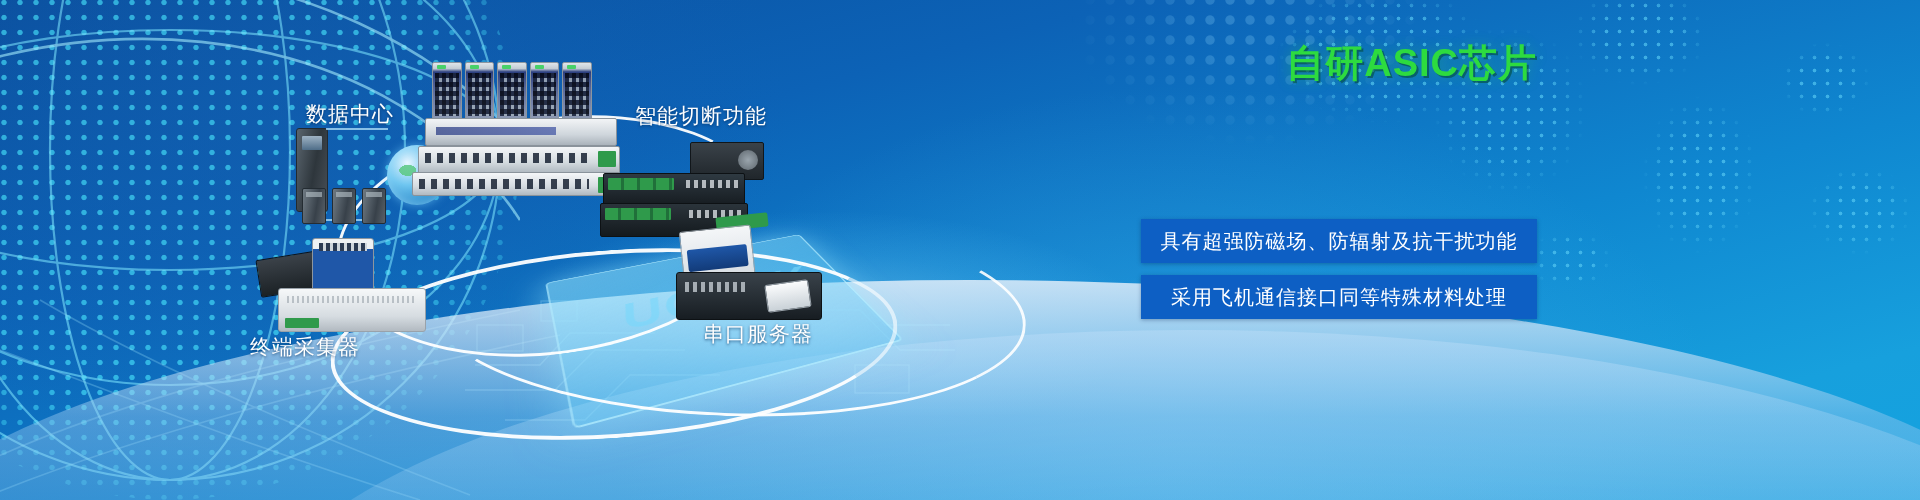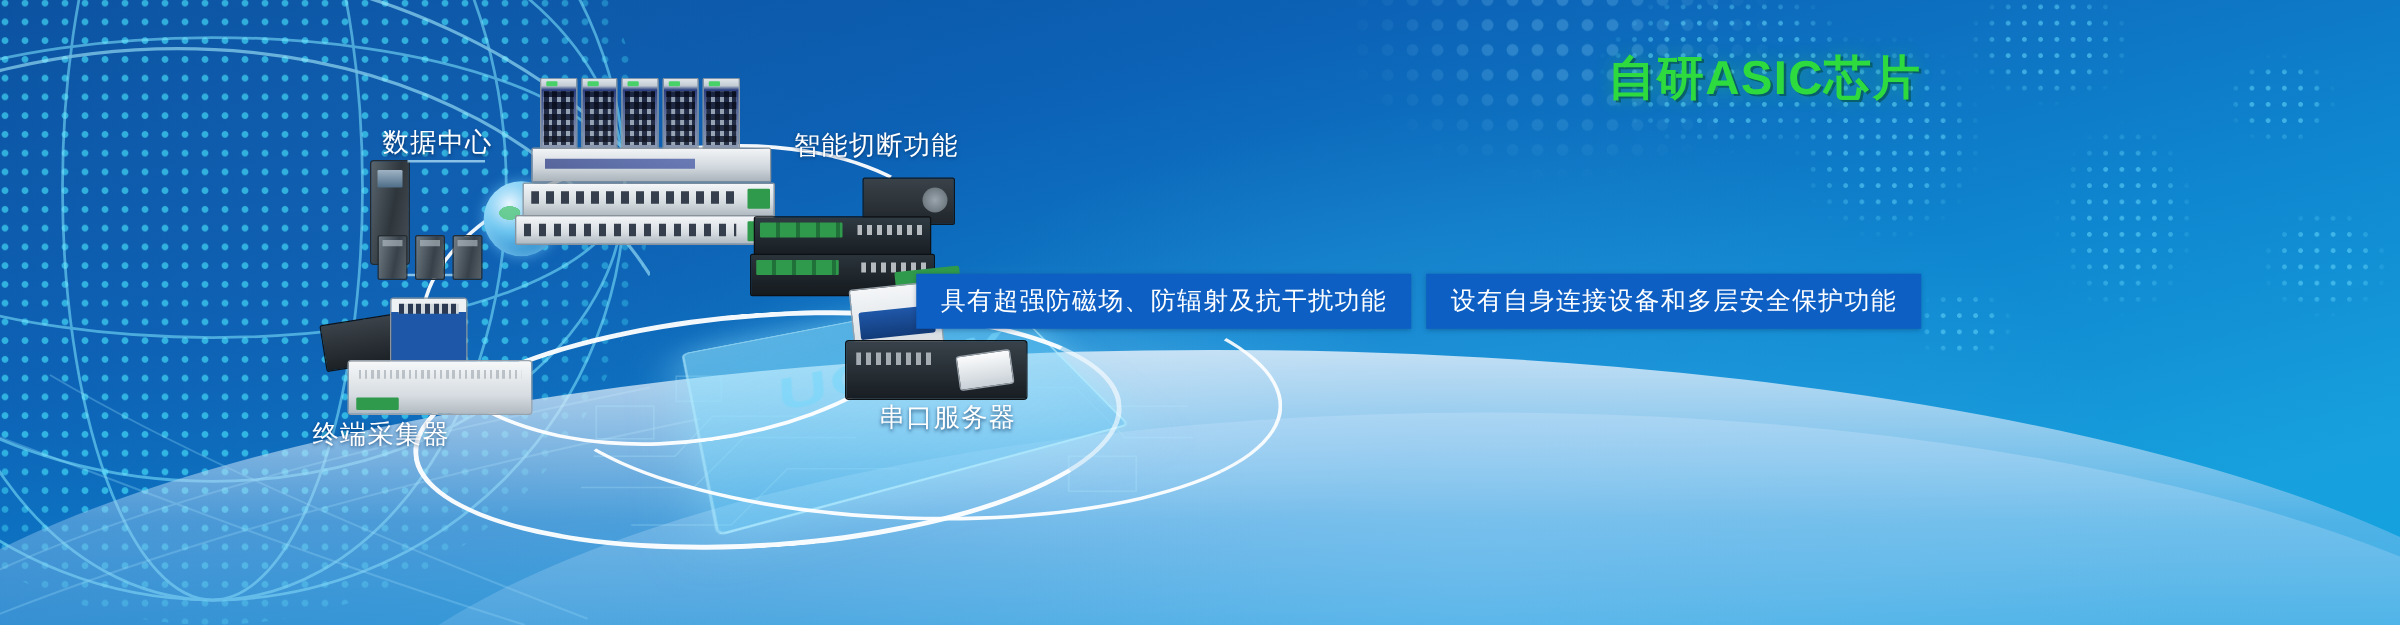--- a/index.html
+++ b/index.html
@@ -197,21 +197,21 @@
   }
 
   
   .headline{position:absolute;right:383px;top:40px;text-align:right;margin-left:28px;}
   .hl-line{
     font-size:38px;font-weight:bold;line-height:1.22;white-space:nowrap;letter-spacing:1px;
   }
   .hl-green{color:#2ddb3f;text-shadow:2px 2px 0 rgba(0,60,20,.45),0 0 14px rgba(45,219,63,.35);}
   .hl-yellow{color:#ffef21;text-shadow:2px 2px 0 rgba(70,55,0,.45),0 0 14px rgba(255,239,33,.28);}
 
-  .bullets{position:absolute;right:383px;top:219px;display:flex;flex-direction:row;gap:12px;align-items:flex-end;}
+  .bullets{position:absolute;right:383px;top:219px;display:flex;flex-direction:column;gap:12px;align-items:flex-end;}
   .bullet{
     width:396px;height:44px;line-height:44px;
     background:#0d5fc4;color:#ffffff;font-size:20px;letter-spacing:1px;
     text-align:center;box-shadow:0 1px 4px rgba(0,35,80,.35);
   }
 </style>
 </head>
 <body>
 
 <div class="banner">
@@ -322,16 +322,16 @@
   <div class="label" style="left:635px;top:102px;">智能切断功能</div>
   <div class="label" style="left:250px;top:333px;">终端采集器</div>
   <div class="label" style="left:703px;top:320px;">串口服务器</div>
 
   <div class="headline">
     <div class="hl-line hl-green">自研ASIC芯片</div>
   </div>
 
   <div class="bullets">
     <div class="bullet">具有超强防磁场、防辐射及抗干扰功能</div>
-    <div class="bullet">设有自身连接设备和多层安全保护功能</div>
+    <div class="bullet">采用飞机通信接口同等特殊材料处理</div>
   </div>
 
 </div>
 
 </body></html>

